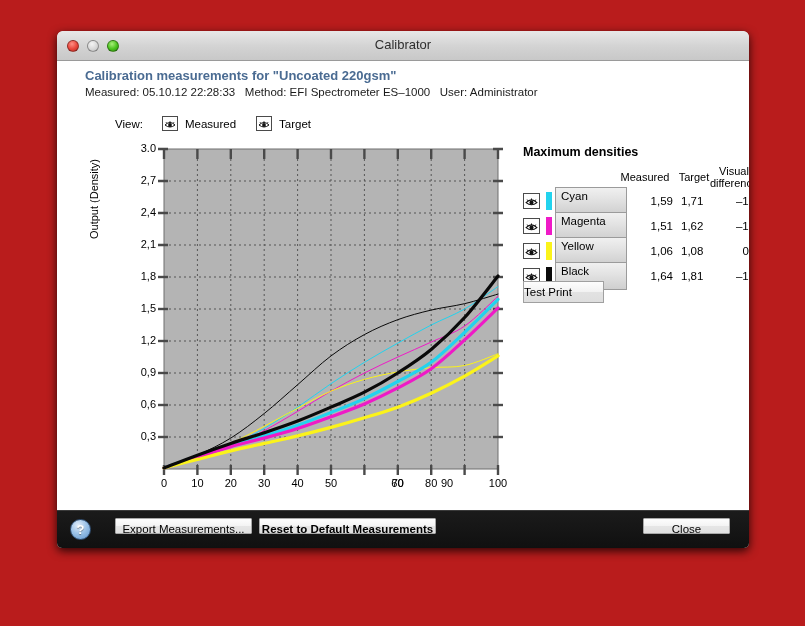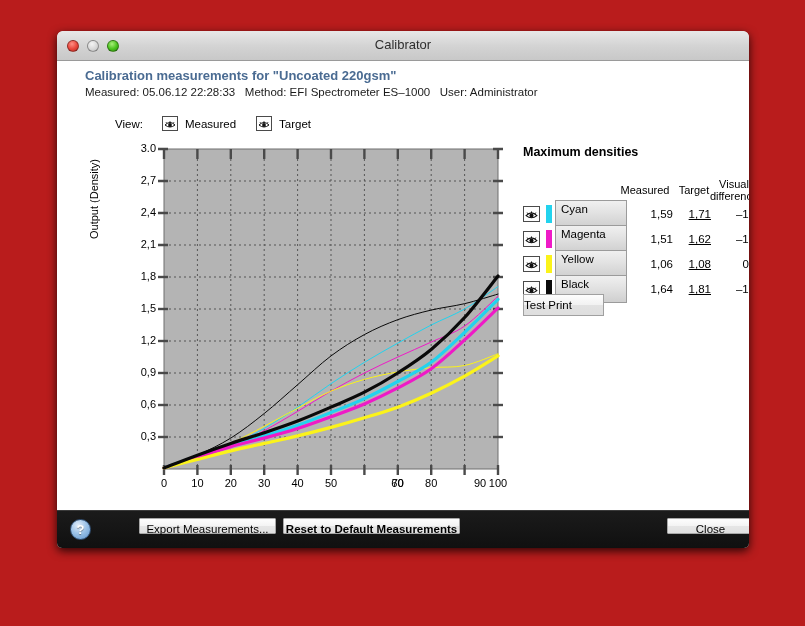--- a/index.html
+++ b/index.html
@@ -145,21 +145,21 @@
   
   #panel {
     position: absolute;
     left: 466px; top: 84px;
     width: 215px;
   }
   #panel-title {
     font-size: 12.5px;
     font-weight: bold;
     color: #000;
-    margin-bottom: 25px;
+    margin-bottom: 12px;
   }
   #table { position: relative; width: 215px; }
   .col-head {
     position: absolute;
     font-size: 11px;
     color: #000;
     text-align: center;
   }
   #head-measured { left: 94px; top: 0px; width: 56px; }
   #head-target   { left: 150px; top: 0px; width: 42px; }
@@ -198,22 +198,22 @@
     color: #000;
     line-height: 16px;
     padding-left: 5px;
     flex: 0 0 auto;
   }
   .val-measured {
     position: absolute; left: 94px; width: 56px;
     text-align: right; font-size: 11.5px; color: #000;
   }
   .val-target {
-    position: absolute; left: 146px; width: 42px;
-    text-align: right; font-size: 11.5px; color: #000; text-decoration: underline;
+    position: absolute; left: 158px; width: 42px;
+    font-size: 11.5px; color: #000;
   }
   .val-visual {
     position: absolute; left: 186px; width: 50px;
     text-align: right; font-size: 11.5px; color: #000;
   }
 
   #test-print {
     position: absolute;
     left: 0; top: 110px;
     width: 81px; height: 22px;
@@ -255,21 +255,20 @@
     top: 7px;
     height: 16px;
     background: linear-gradient(to bottom, #fdfdfd 0%, #f4f4f4 48%, #e6e6e6 52%, #e0e0e0 100%);
     border: 1px solid #a8a8a8;
     border-radius: 1px;
     box-sizing: border-box;
     font-size: 11.5px;
     color: #000;
     text-align: center;
     line-height: 21px;
-    margin-left: 24px;
   }
   #btn-export { left: 58px; width: 137px; }
   #btn-reset  { left: 202px; width: 177px; font-weight: bold; }
   #btn-close  { left: 586px; width: 87px; }
 </style>
 </head>
 <body>
 
 <div id="screen">
 
@@ -278,21 +277,21 @@
     <div id="titlebar">
       <div class="light" id="light-close"></div>
       <div class="light" id="light-min"></div>
       <div class="light" id="light-max"></div>
       <div id="title-text">Calibrator</div>
     </div>
 
     <div id="content">
 
       <div id="heading">Calibration measurements for "Uncoated 220gsm"</div>
-      <div id="subheading">Measured: 05.06.12 22:28:33   Method: EFI Spectrometer ES–1000   User: Administrator</div>
+      <div id="subheading">Measured: 05.10.12 22:28:33   Method: EFI Spectrometer ES–1000   User: Administrator</div>
 
       <div id="view-row">
         <span class="view-label">View:</span>
         <span class="eyebox">
           <svg width="12" height="10" viewBox="0 0 12 10">
             <path d="M1 6 Q6 1 11 6 Q6 10 1 6 Z" fill="#fff" stroke="#111" stroke-width="1"></path>
             <circle cx="6" cy="6" r="1.9" fill="#111"></circle>
             <path d="M2 3.2 L3 4.6 M6 2.2 L6 3.8 M10 3.2 L9 4.6" stroke="#111" stroke-width="0.9"></path>
           </svg>
         </span>
@@ -392,21 +391,21 @@
           <div class="ytick-label" style="top: 1px; left: 8px; width: 36px;">3.0</div>
           <div class="xtick-label" style="left: 39px; top: 336px;">0</div>
           <div class="xtick-label" style="left: 72.4px; top: 336px;">10</div>
           <div class="xtick-label" style="left: 105.8px; top: 336px;">20</div>
           <div class="xtick-label" style="left: 139.2px; top: 336px;">30</div>
           <div class="xtick-label" style="left: 172.6px; top: 336px;">40</div>
           <div class="xtick-label" style="left: 206px; top: 336px;">50</div>
           <div class="xtick-label" style="left: 239.4px; top: 336px; padding-left: 33px;">60</div>
           <div class="xtick-label" style="left: 272.8px; top: 336px;">70</div>
           <div class="xtick-label" style="left: 306.2px; top: 336px;">80</div>
-          <div class="xtick-label" style="left: 355px; top: 336px;">90</div>
+          <div class="xtick-label" style="left: 322px; top: 336px;">90</div>
           <div class="xtick-label" style="left: 373px; top: 336px;">100</div>
         </div>
 
       <div id="panel">
         <div id="panel-title">Maximum densities</div>
         <div id="table">
           <div class="col-head" id="head-measured">Measured</div>
           <div class="col-head" id="head-target">Target</div>
           <div class="col-head" id="head-visual">
             <div>Visual</div>

